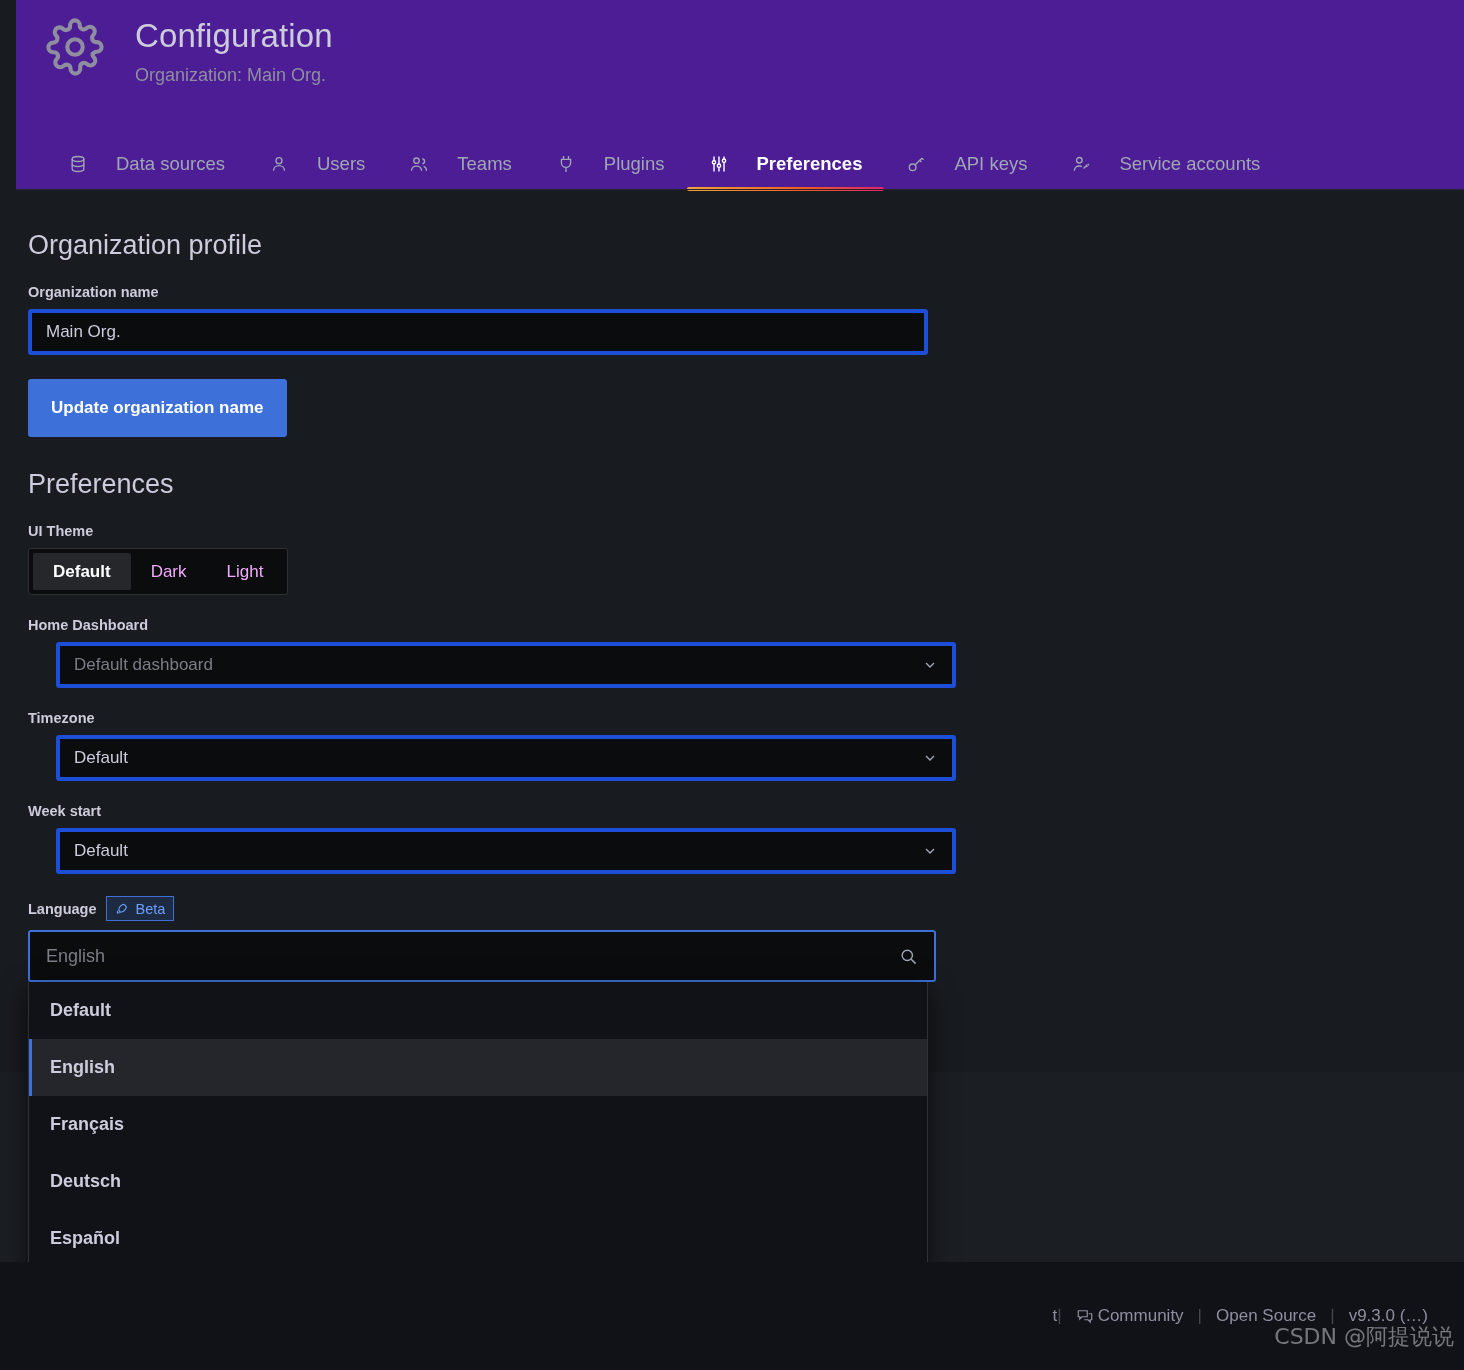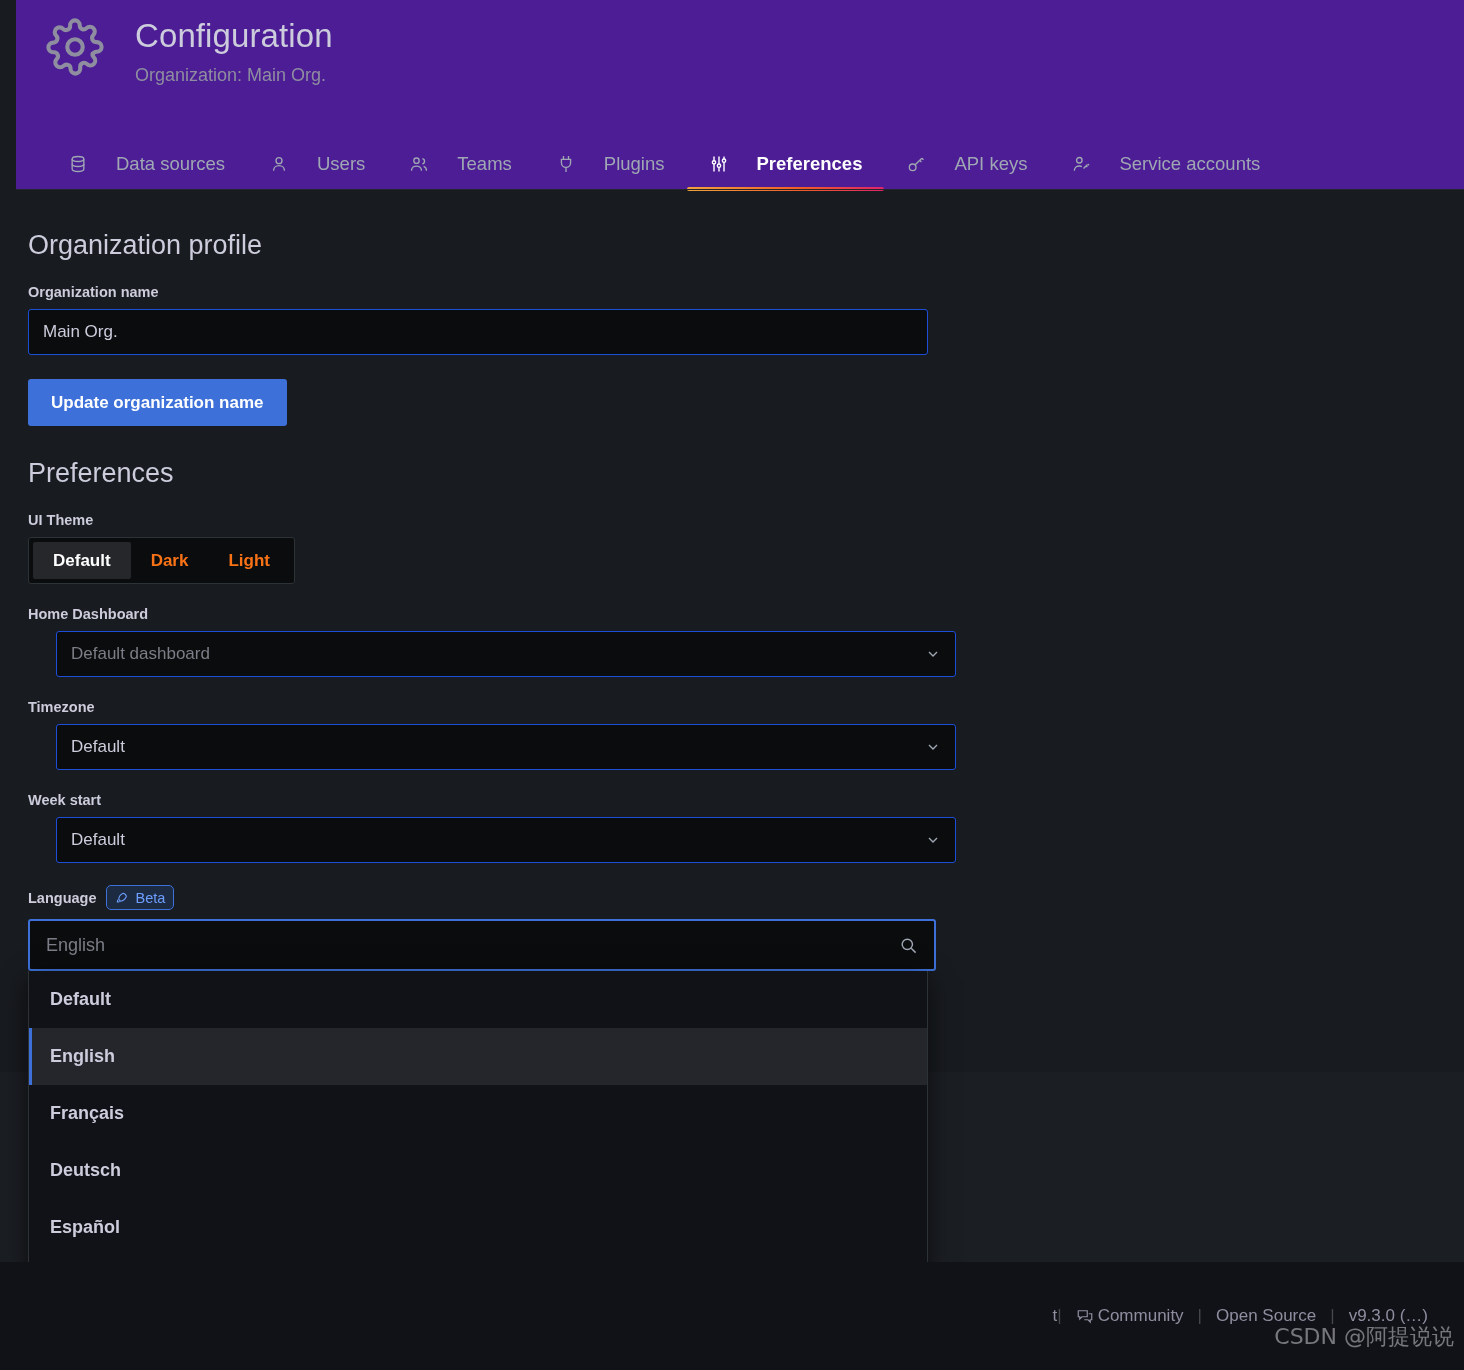--- a/index.html
+++ b/index.html
@@ -80,65 +80,65 @@
   }
   .field { margin-top: 22px; }
   .field-label {
     font-size: 14.5px; font-weight: 600; color: #ccccdc;
     display: flex; align-items: center; gap: 10px;
     margin-bottom: 9px;
   }
   .input-box {
     width: 900px; height: 46px;
     background: #0b0c0e;
-    border: 1px solid #1d4ed8;
+    border: 4px solid #1d4ed8;
     border-radius: 3px;
     display: flex; align-items: center;
     padding: 0 14px;
     font-size: 17px; color: #ccccdc;
   }
   .input-box.select { justify-content: space-between; cursor: pointer; margin-left: 28px; }
   .input-box .placeholder { color: #7b7e86; }
   .chev { color: #9fa7b3; font-size: 15px; line-height: 1; }
   .chev svg { display: block; width: 16px; height: 16px; }
 
   .primary-btn {
     margin-top: 24px;
-    height: 47px;
+    height: 58px;
     display: inline-flex; align-items: center;
     padding: 0 23px;
     background: #3d71d9;
     border: none; border-radius: 3px;
     color: #ffffff; font-size: 17px; font-weight: 600;
     font-family: "Liberation Sans", sans-serif;
     cursor: pointer;
   }
 
   
   .radio-group {
     display: inline-flex; align-items: center;
     border: 1px solid #2c3235; border-radius: 3px;
     background: #0b0c0e;
     padding: 4px; height: 47px;
   }
   .radio-opt {
     padding: 0 20px; height: 37px;
     display: flex; align-items: center;
-    font-size: 17px; color: #f97316;
-    border-radius: 2px; cursor: pointer; font-weight: bold;
+    font-size: 17px; color: #f0abfc;
+    border-radius: 2px; cursor: pointer;
   }
   .radio-opt.selected {
     background: #25272b; color: #ffffff; font-weight: 600;
   }
 
   
   .beta-badge {
     display: inline-flex; align-items: center; gap: 6px;
     height: 25px; padding: 0 8px;
-    border: 1px solid #3d71d9; border-radius: 5px;
+    border: 1px solid #3d71d9; border-radius: 0;
     background: #1c2a42;
     color: #6e9fff; font-size: 14.5px; font-weight: 500;
   }
   .beta-badge svg { width: 14px; height: 14px; display: block; }
 
   
   .combo-wrap {
     position: relative; width: 908px;
   }
   .combo-input {

